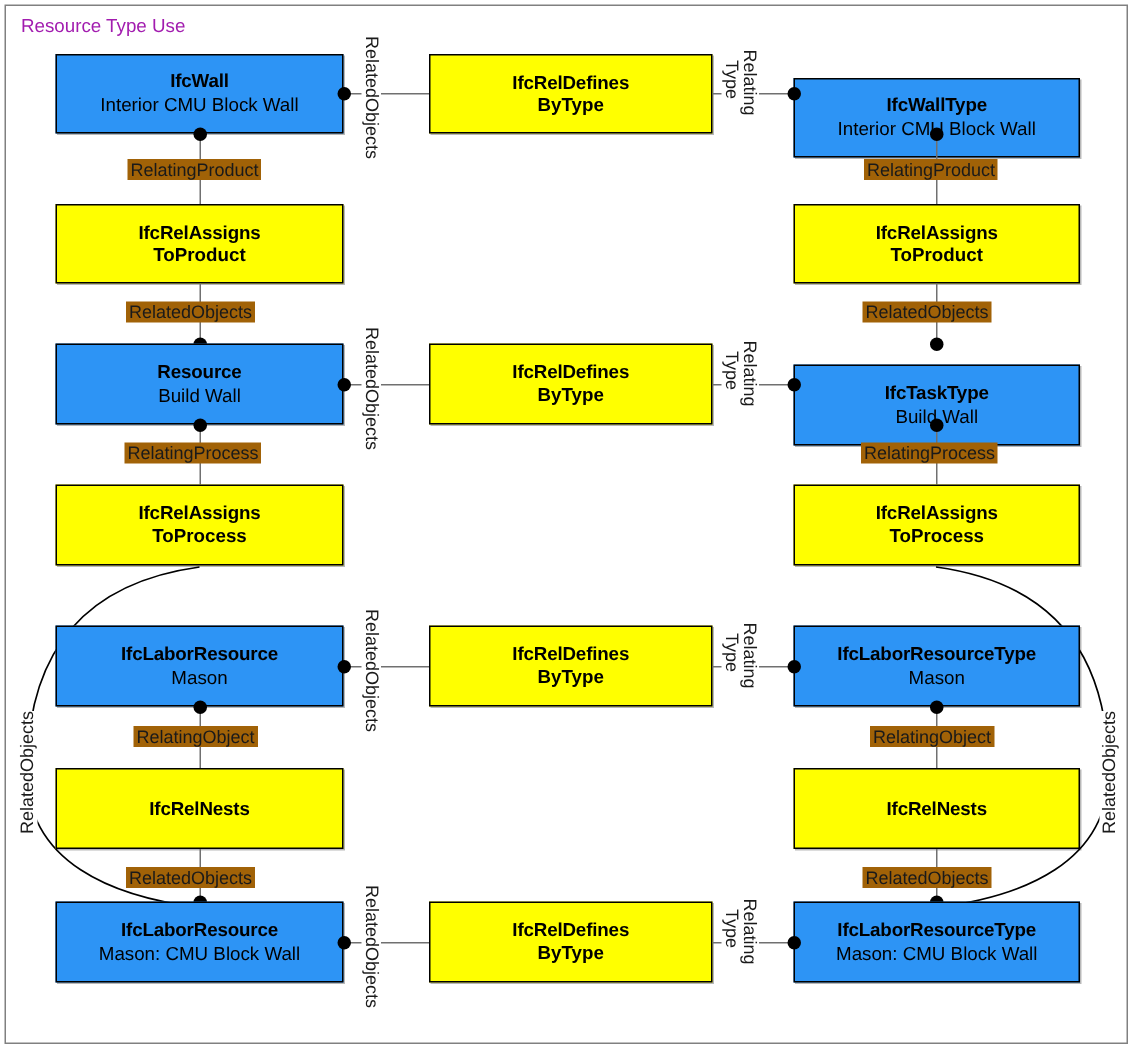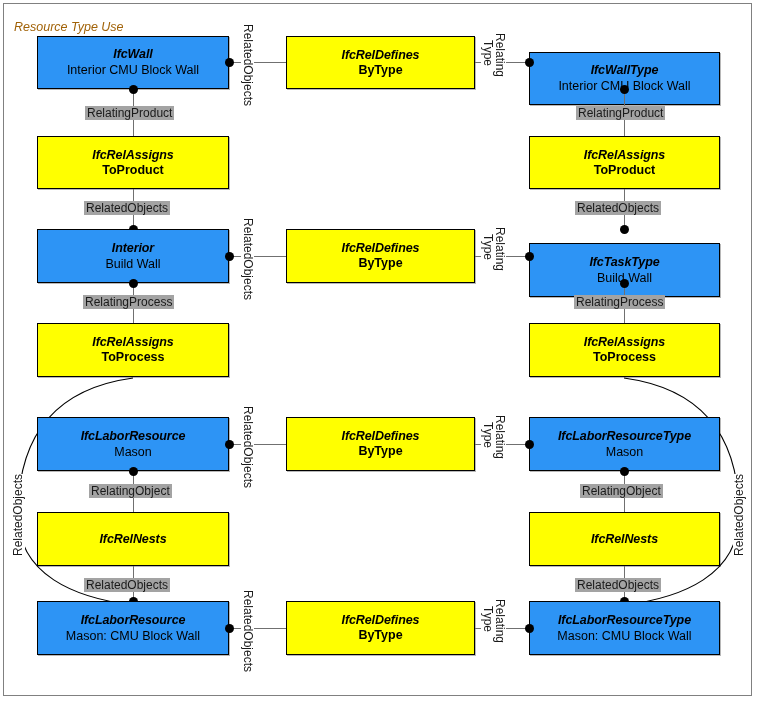--- a/index.html
+++ b/index.html
@@ -18,28 +18,27 @@
   .frame{
     position:absolute;
     left:3px; top:3px;
     width:749px; height:693px;
     border:1px solid #808080;
     box-sizing:border-box;
     background:transparent;
   }
   .frame-title{
     position:absolute;
-    left:11px; top:20px;
+    left:11px; top:10px;
     background:#ffffff;
     padding:0 4px 0 3px;
     font-size:12.5px;
-    color:#a16207;
+    color:#a21caf;
     line-height:15px;
     white-space:nowrap;
-    font-style:italic;
   }
   
   .node{
     position:absolute;
     box-sizing:border-box;
     border:1px solid #000000;
     display:flex;
     flex-direction:column;
     align-items:center;
     justify-content:center;
@@ -48,21 +47,20 @@
     box-shadow:1px 1px 0 rgba(0,0,0,.28);
   }
   .node.blue{background:#2d94f5;}
   .node.yellow{background:#ffff00;}
   .node .nm{
     font-size:12.5px;
     font-weight:bold;
     line-height:15px;
     letter-spacing:-0.1px;
     white-space:nowrap;
-    font-style:italic;
   }
   .node .sub{
     font-size:12.5px;
     font-weight:normal;
     line-height:16px;
     white-space:nowrap;
   }
   .node .nm2{
     font-size:12.5px;
     font-weight:bold;
@@ -86,21 +84,21 @@
     border-radius:50%;
     background:#000000;
   }
   
   .elabel{
     position:absolute;
     font-size:12px;
     line-height:14px;
     color:#1a1a1a;
     white-space:nowrap;
-    background:#a3a3a3;
+    background:#a16207;
     padding:0 2px;
   }
   .vlabel{
     position:absolute;
     font-size:12px;
     line-height:13px;
     color:#1a1a1a;
     white-space:nowrap;
     background:#ffffff;
     transform-origin:0 0;
@@ -181,21 +179,21 @@
 
   <div class="vline" style="left:133px;top:189px;height:40px;"></div>
   <div class="elabel" style="left:84px;top:201px;">RelatedObjects</div>
   <div class="dot" style="left:129px;top:225px;"></div>
 
   <div class="vline" style="left:624px;top:189px;height:40px;"></div>
   <div class="elabel" style="left:575px;top:201px;">RelatedObjects</div>
   <div class="dot" style="left:620px;top:225px;"></div>
 
   <div class="node blue" style="left:37px;top:229px;width:192px;height:54px;">
-    <div class="nm">Interior</div>
+    <div class="nm">Resource</div>
     <div class="sub">Build Wall</div>
   </div>
 
   <div class="node yellow" style="left:286px;top:229px;width:189px;height:54px;">
     <div class="nm">IfcRelDefines</div>
     <div class="nm2">ByType</div>
   </div>
 
   <div class="node blue" style="left:529px;top:229px;width:191px;height:54px;margin-top:14px;">
     <div class="nm">IfcTaskType</div>

